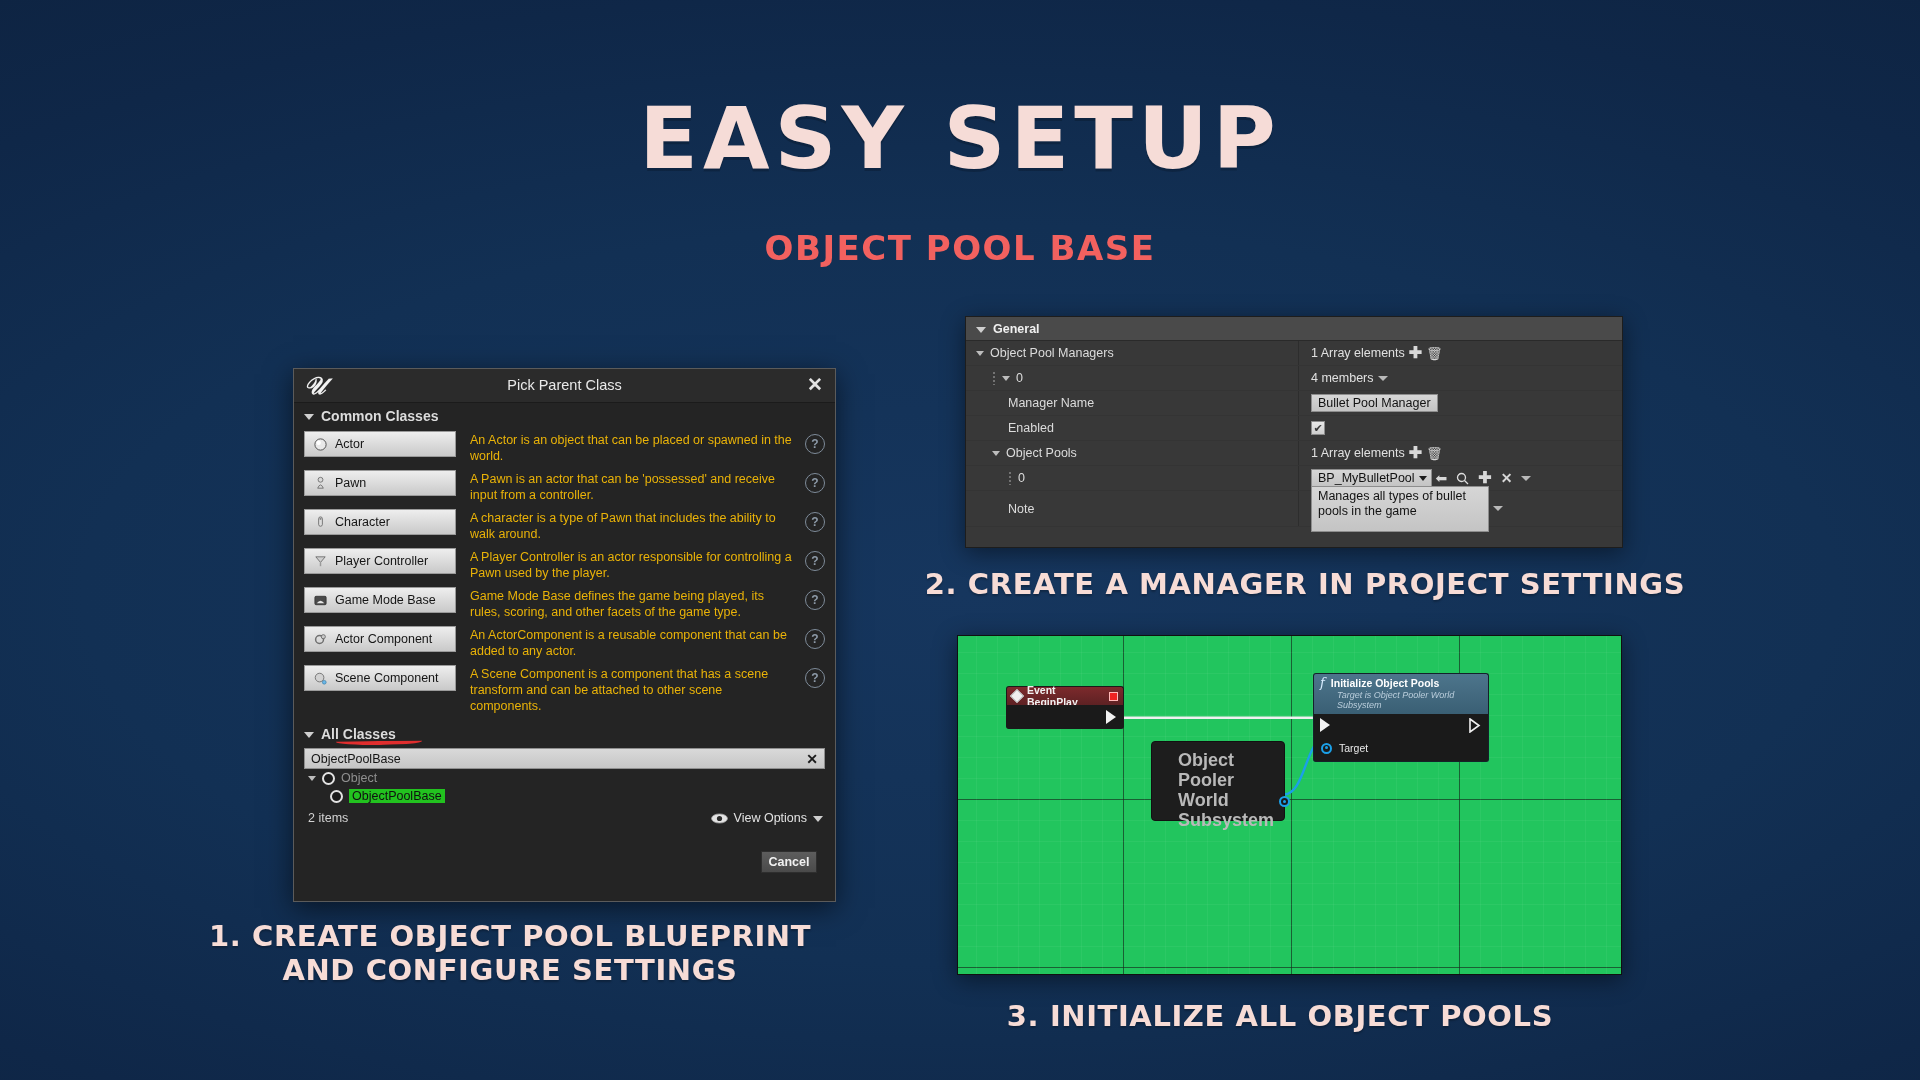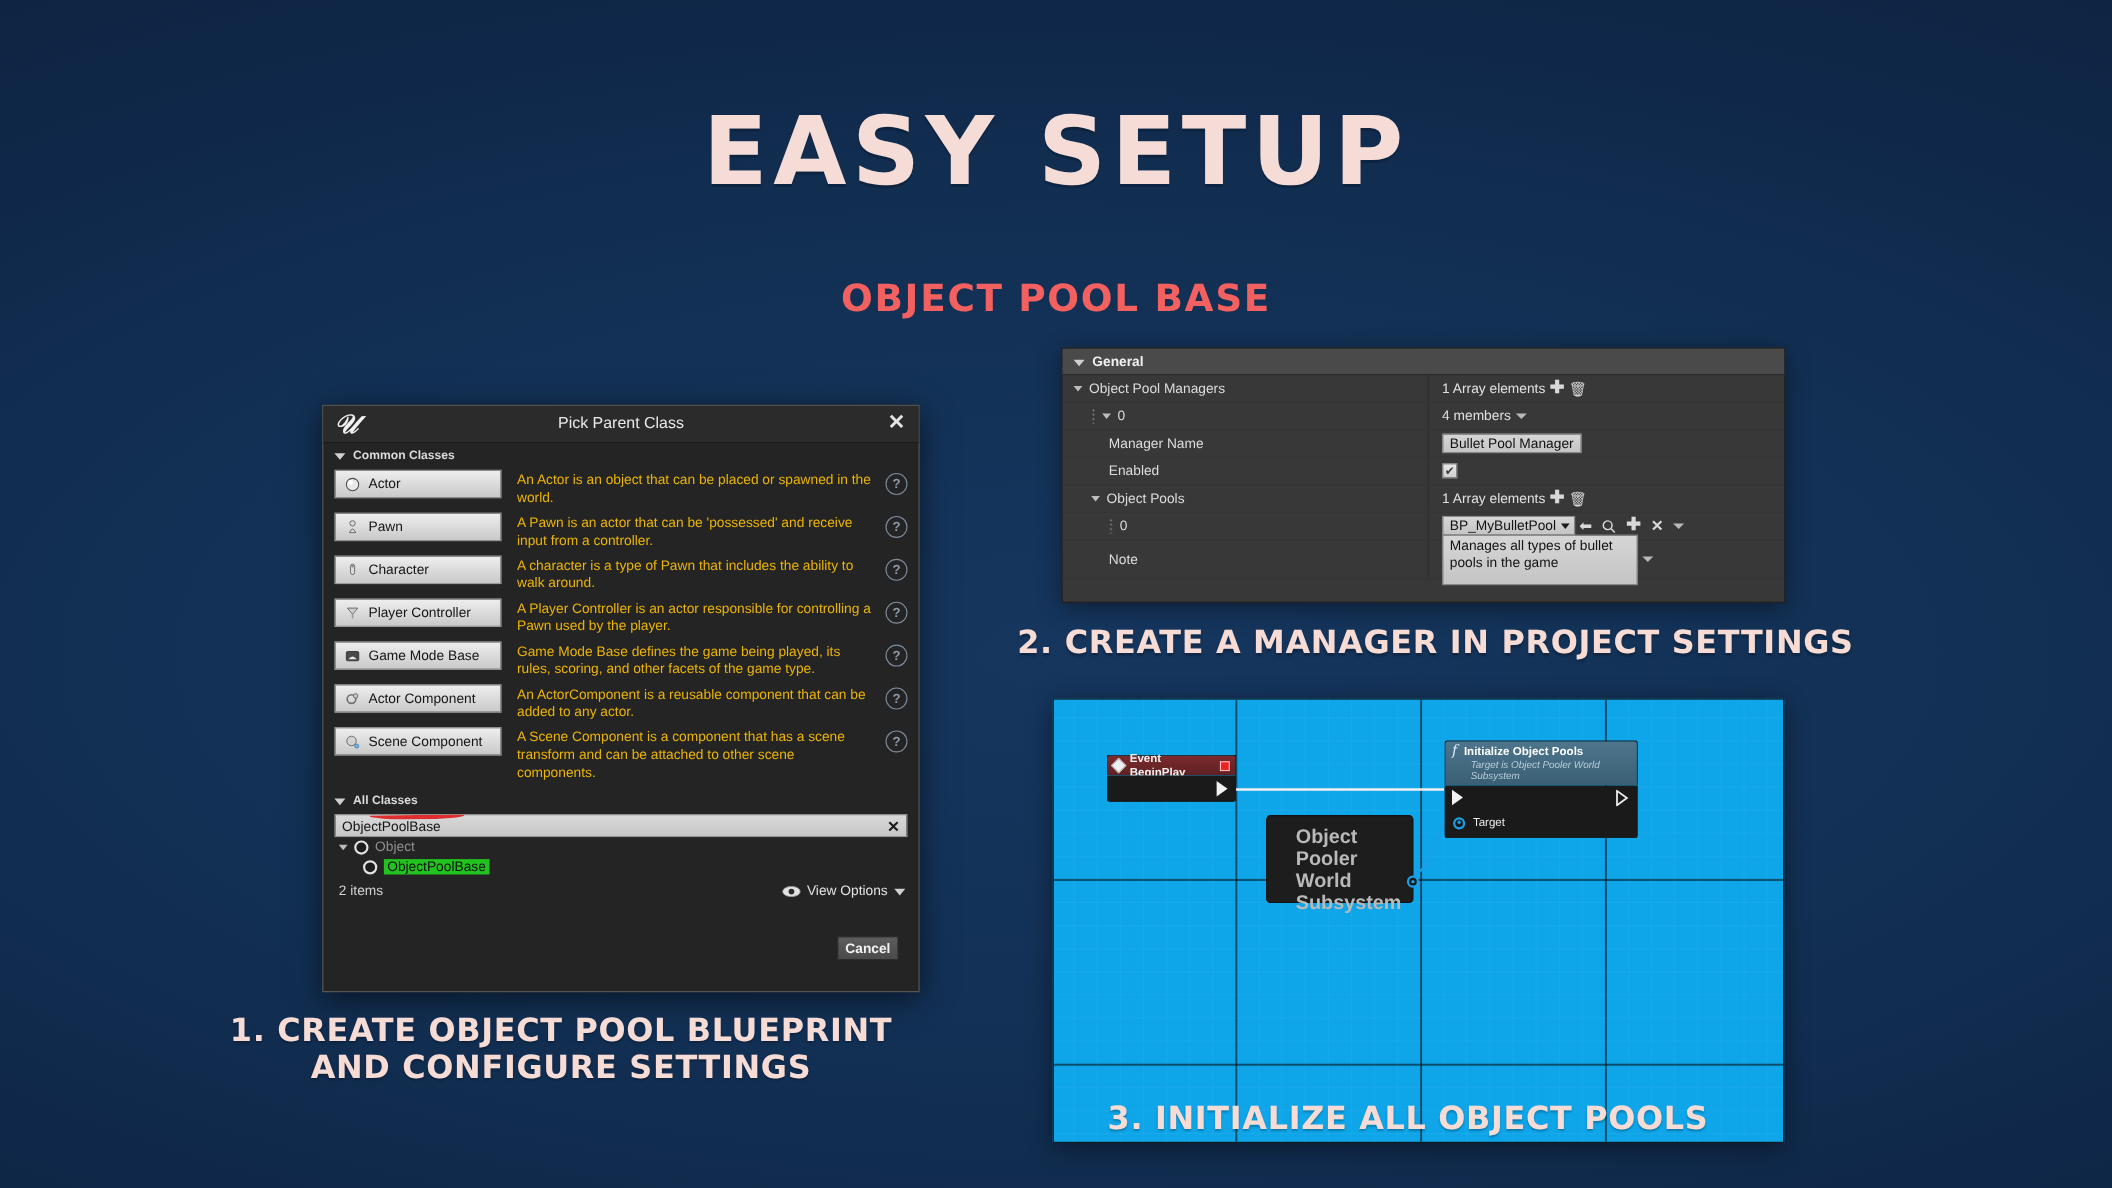--- a/index.html
+++ b/index.html
@@ -24,21 +24,20 @@
     text-shadow: 0 3px 0 rgba(0,0,0,0.18);
   }
   #hero-subtitle {
     position: absolute; left: 0; right: 0; top: 228px;
     text-align: center;
     font-family: "DejaVu Sans", sans-serif;
     font-weight: 700;
     font-size: 34px;
     letter-spacing: 1.5px;
     color: #f2615f;
-    margin-top: 24px;
   }
   .step-caption {
     position: absolute;
     text-align: center;
     font-family: "DejaVu Sans", sans-serif;
     font-weight: 700;
     color: #f7dcd6;
     letter-spacing: 0.6px;
     text-shadow: 0 2px 2px rgba(0,0,0,0.25);
     line-height: 1.16;
@@ -73,21 +72,21 @@
     text-align: center; font-size: 14.5px; color: #e9e9e9;
   }
   #dialog-close {
     position: absolute; right: 12px; top: 6px;
     font-size: 19px; font-weight: 700; color: #e3e3e3;
     line-height: 20px; cursor: pointer;
   }
   .section-header {
     display: flex; align-items: center; gap: 7px;
     padding: 5px 0 4px 10px;
-    font-size: 11px; font-weight: 700; color: #dcdcdc;
+    font-size: 14px; font-weight: 700; color: #dcdcdc;
   }
   .tri {
     width: 0; height: 0;
     border-left: 5px solid transparent;
     border-right: 5px solid transparent;
     border-top: 6px solid #cfcfcf;
     transform: translateY(1px);
   }
   .tri-sm {
     width: 0; height: 0;
@@ -256,22 +255,22 @@
     border-left: 4px solid transparent;
     border-right: 4px solid transparent;
     border-top: 5px solid #1b1b1b;
   }
   .ref-icons { display: flex; align-items: center; gap: 9px; color: #dedede; }
   .arrow-left-icon { font-size: 14px; }
 
   
   #graph-panel {
     position: absolute;
-    left: 957px; top: 635px; width: 665px; height: 404px;
-    background: #0ea5e9;
+    left: 957px; top: 635px; width: 665px; height: 340px;
+    background: #22c55e;
     border: 1px solid #101010;
     overflow: hidden;
     box-shadow: 0 5px 22px rgba(0,0,0,0.45);
   }
   #graph-grid {
     position: absolute; inset: 0;
     background-image:
       linear-gradient(to right, rgba(255,255,255,0.045) 1px, transparent 1px),
       linear-gradient(to bottom, rgba(255,255,255,0.045) 1px, transparent 1px),
       linear-gradient(to right, rgba(0,0,0,0.55) 1.5px, transparent 1.5px),

